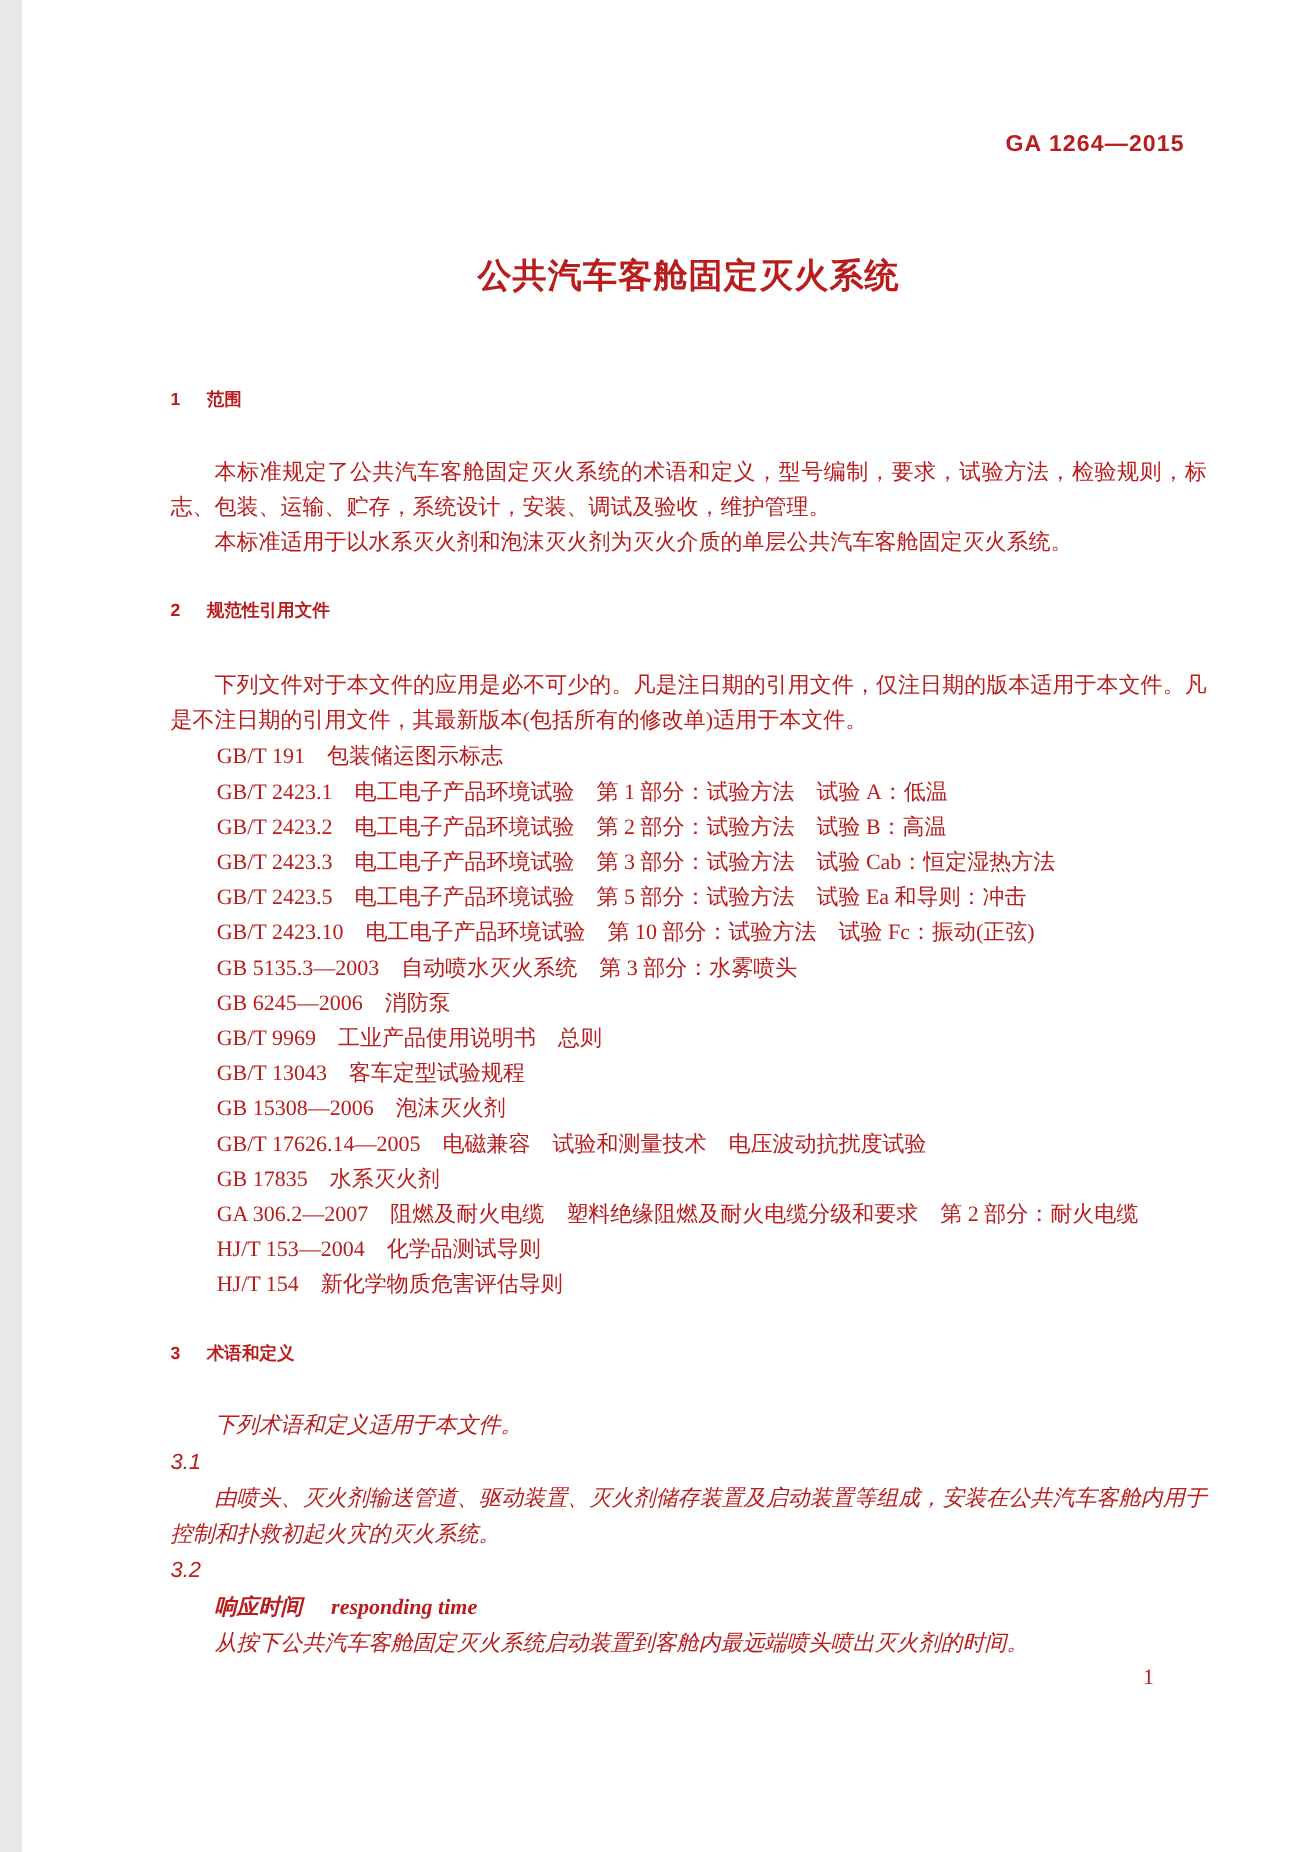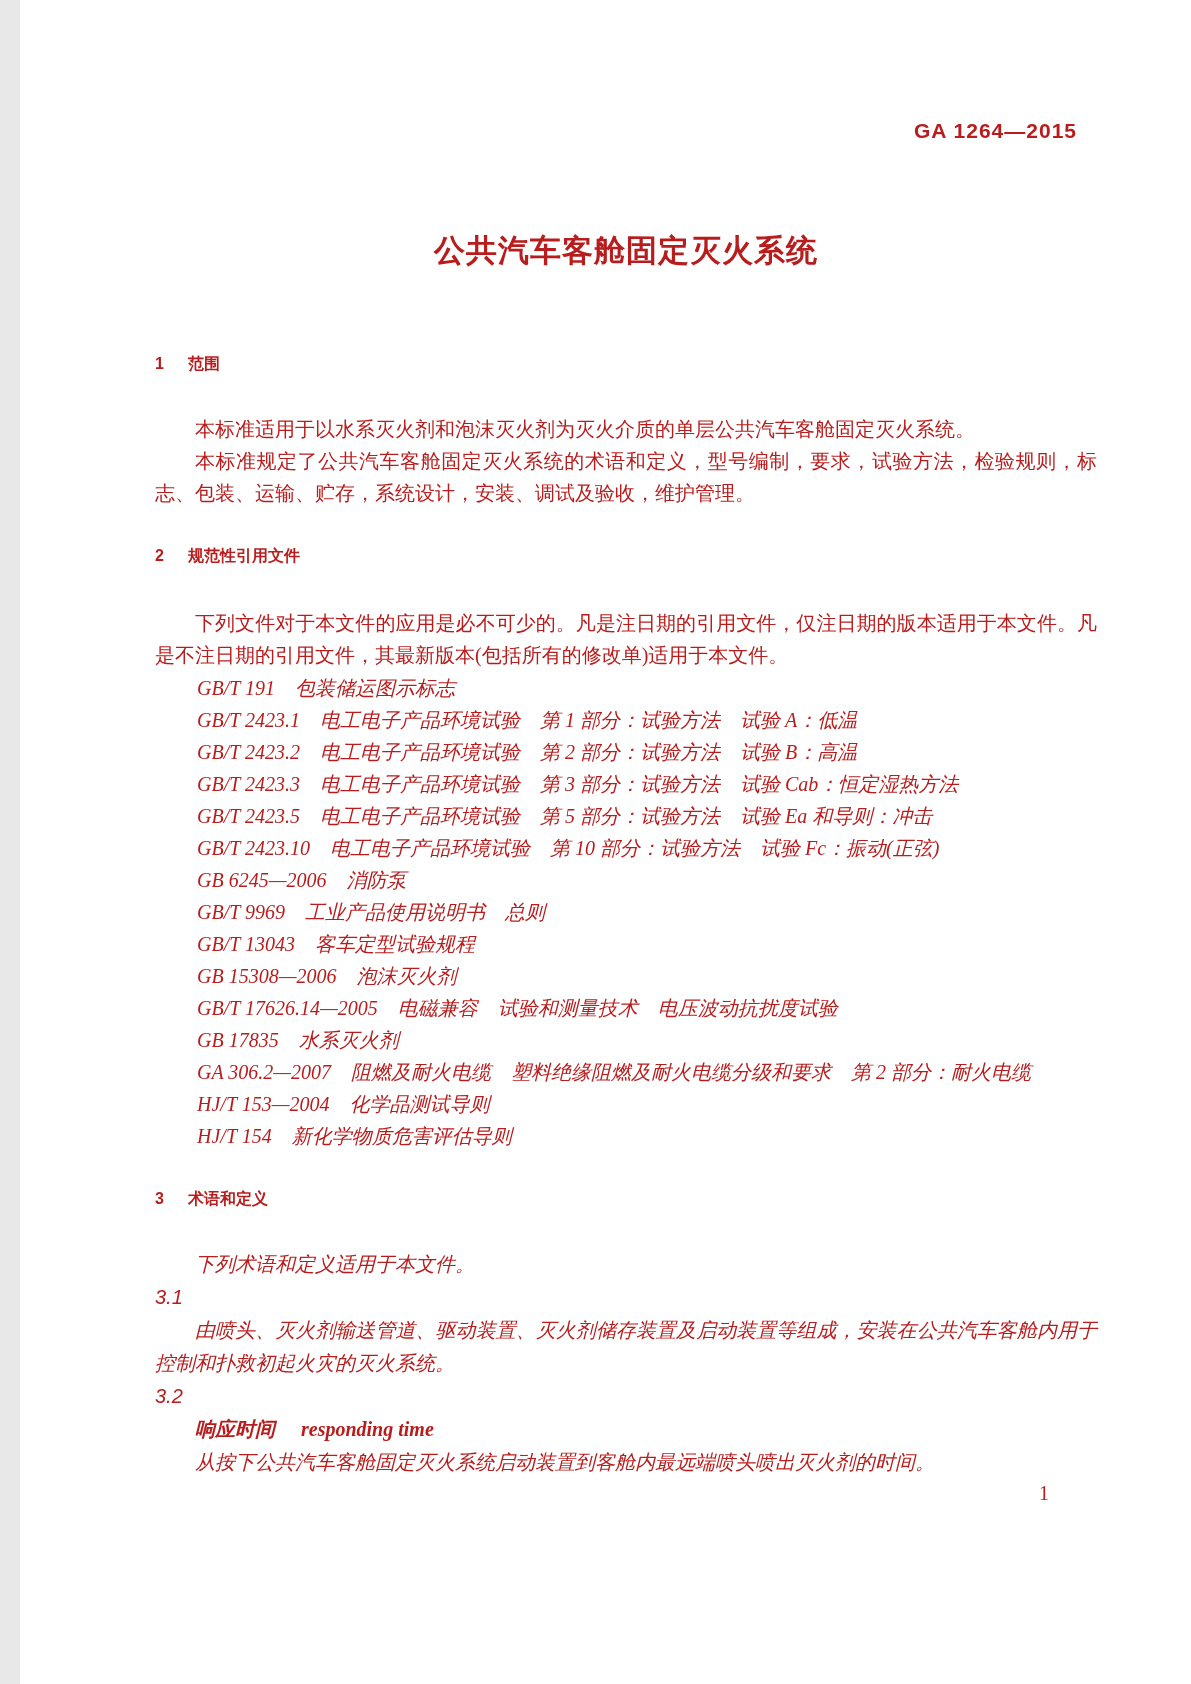--- a/index.html
+++ b/index.html
@@ -42,21 +42,21 @@
   }
   .sec-heading .h-num{display:inline-block;}
   .sec-heading .h-text{margin-left:24px;}
   .h1-heading{margin-top:75px;}
   .h2-heading{margin-top:31px;}
   .h3-heading{margin-top:31px;}
   .body-block{margin-top:33px;line-height:32px;}
   .body-block p{margin:0;text-align:justify;text-indent:40px;}
   .intro-block{margin-top:35px;line-height:32px;}
   .intro-block p{margin:0;text-align:justify;text-indent:40px;}
-  .ref-list{margin-top:1px;line-height:32px;font-style:italic;}
+  .ref-list{margin-top:1px;line-height:32px;}
   .ref-item{padding-left:42px;white-space:nowrap;}
   .terms-block{margin-top:33px;line-height:33px;}
   .terms-block p{margin:0;font-style:italic;}
   .term-intro{text-indent:40px;}
   .term-num{
     font-family:"Liberation Sans","DejaVu Sans",sans-serif;
     font-size:20px;
   }
   .term-line{padding-left:40px;}
   .term-zh{
@@ -84,37 +84,38 @@
 <div class="page" style="background: rgb(255, 255, 255); color: #b91c1c; margin-left: 20px;">
 
   <div class="std-header">GA 1264—2015</div>
 
   <div class="doc-title">公共汽车客舱固定灭火系统</div>
 
   <div class="sec-heading h1-heading">
     <span class="h-num">1</span><span class="h-text">范围</span>
   </div>
   <div class="body-block">
+    <p>本标准规定了公共汽车客舱固定灭火系统的术语和定义，型号编制，要求，试验方法，检验规则，标志、包装、运输、贮存，系统设计，安装、调试及验收，维护管理。</p>
     <p>本标准适用于以水系灭火剂和泡沫灭火剂为灭火介质的单层公共汽车客舱固定灭火系统。</p>
-    <p>本标准规定了公共汽车客舱固定灭火系统的术语和定义，型号编制，要求，试验方法，检验规则，标志、包装、运输、贮存，系统设计，安装、调试及验收，维护管理。</p>
   </div>
 
   <div class="sec-heading h2-heading">
     <span class="h-num">2</span><span class="h-text">规范性引用文件</span>
   </div>
   <div class="intro-block">
     <p>下列文件对于本文件的应用是必不可少的。凡是注日期的引用文件，仅注日期的版本适用于本文件。凡是不注日期的引用文件，其最新版本(包括所有的修改单)适用于本文件。</p>
   </div>
   <div class="ref-list">
       <div class="ref-item">GB/T 191　包装储运图示标志</div>
       <div class="ref-item">GB/T 2423.1　电工电子产品环境试验　第 1 部分：试验方法　试验 A：低温</div>
       <div class="ref-item">GB/T 2423.2　电工电子产品环境试验　第 2 部分：试验方法　试验 B：高温</div>
       <div class="ref-item">GB/T 2423.3　电工电子产品环境试验　第 3 部分：试验方法　试验 Cab：恒定湿热方法</div>
       <div class="ref-item">GB/T 2423.5　电工电子产品环境试验　第 5 部分：试验方法　试验 Ea 和导则：冲击</div>
       <div class="ref-item">GB/T 2423.10　电工电子产品环境试验　第 10 部分：试验方法　试验 Fc：振动(正弦)</div>
+      <div class="ref-item">GB 5135.3—2003　自动喷水灭火系统　第 3 部分：水雾喷头</div>
       <div class="ref-item">GB 6245—2006　消防泵</div>
       <div class="ref-item">GB/T 9969　工业产品使用说明书　总则</div>
       <div class="ref-item">GB/T 13043　客车定型试验规程</div>
       <div class="ref-item">GB 15308—2006　泡沫灭火剂</div>
       <div class="ref-item">GB/T 17626.14—2005　电磁兼容　试验和测量技术　电压波动抗扰度试验</div>
       <div class="ref-item">GB 17835　水系灭火剂</div>
       <div class="ref-item">GA 306.2—2007　阻燃及耐火电缆　塑料绝缘阻燃及耐火电缆分级和要求　第 2 部分：耐火电缆</div>
       <div class="ref-item">HJ/T 153—2004　化学品测试导则</div>
       <div class="ref-item">HJ/T 154　新化学物质危害评估导则</div>
     </div>

